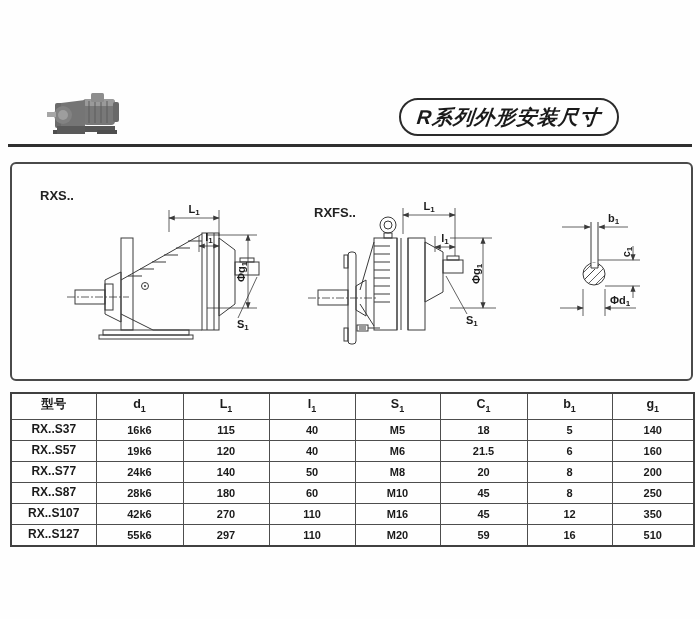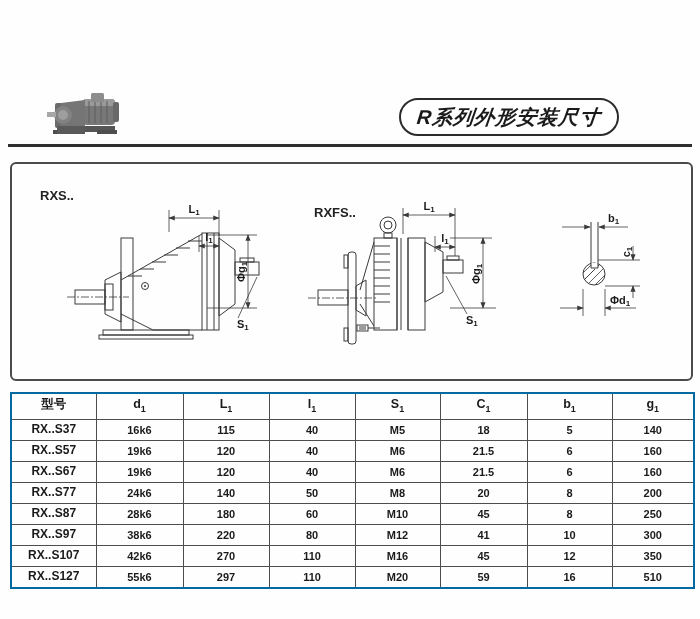--- a/index.html
+++ b/index.html
@@ -38,21 +38,21 @@
   svg text .sub{font-size:8px;}
   
   .dim-table{
     position:absolute;left:10px;top:392px;width:683px;border-collapse:collapse;
     table-layout:fixed;background:#fefefe;
   }
   .dim-table th,.dim-table td{
     border:1px solid #4d4d4d;text-align:center;vertical-align:middle;
     font-size:11px;font-weight:600;padding:0;line-height:1.1;
   }
-  .dim-table{border:2px solid #0369a1;}
+  .dim-table{border:2px solid #404040;}
   .dim-table th{height:25px;font-size:12.5px;font-weight:bold;}
   .dim-table td{height:20px;}
   .dim-table td.model{font-weight:bold;font-size:12px;margin-left:40px;}
   sub{font-size:0.72em;}
 </style>
 </head>
 <body>
 
 <div class="page">
 
@@ -294,60 +294,40 @@
         <td class="model">RX..S57</td>
         <td>19k6</td>
         <td>120</td>
         <td>40</td>
         <td>M6</td>
         <td>21.5</td>
         <td>6</td>
         <td>160</td>
       </tr>
       <tr>
-        <td class="model">RX..S67</td>
-        <td>19k6</td>
-        <td>120</td>
-        <td>40</td>
-        <td>M6</td>
-        <td>21.5</td>
-        <td>6</td>
-        <td>160</td>
-      </tr>
-      <tr>
         <td class="model">RX..S77</td>
         <td>24k6</td>
         <td>140</td>
         <td>50</td>
         <td>M8</td>
         <td>20</td>
         <td>8</td>
         <td>200</td>
       </tr>
       <tr>
         <td class="model">RX..S87</td>
         <td>28k6</td>
         <td>180</td>
         <td>60</td>
         <td>M10</td>
         <td>45</td>
         <td>8</td>
         <td>250</td>
       </tr>
       <tr>
-        <td class="model">RX..S97</td>
-        <td>38k6</td>
-        <td>220</td>
-        <td>80</td>
-        <td>M12</td>
-        <td>41</td>
-        <td>10</td>
-        <td>300</td>
-      </tr>
-      <tr>
         <td class="model">RX..S107</td>
         <td>42k6</td>
         <td>270</td>
         <td>110</td>
         <td>M16</td>
         <td>45</td>
         <td>12</td>
         <td>350</td>
       </tr>
       <tr>

